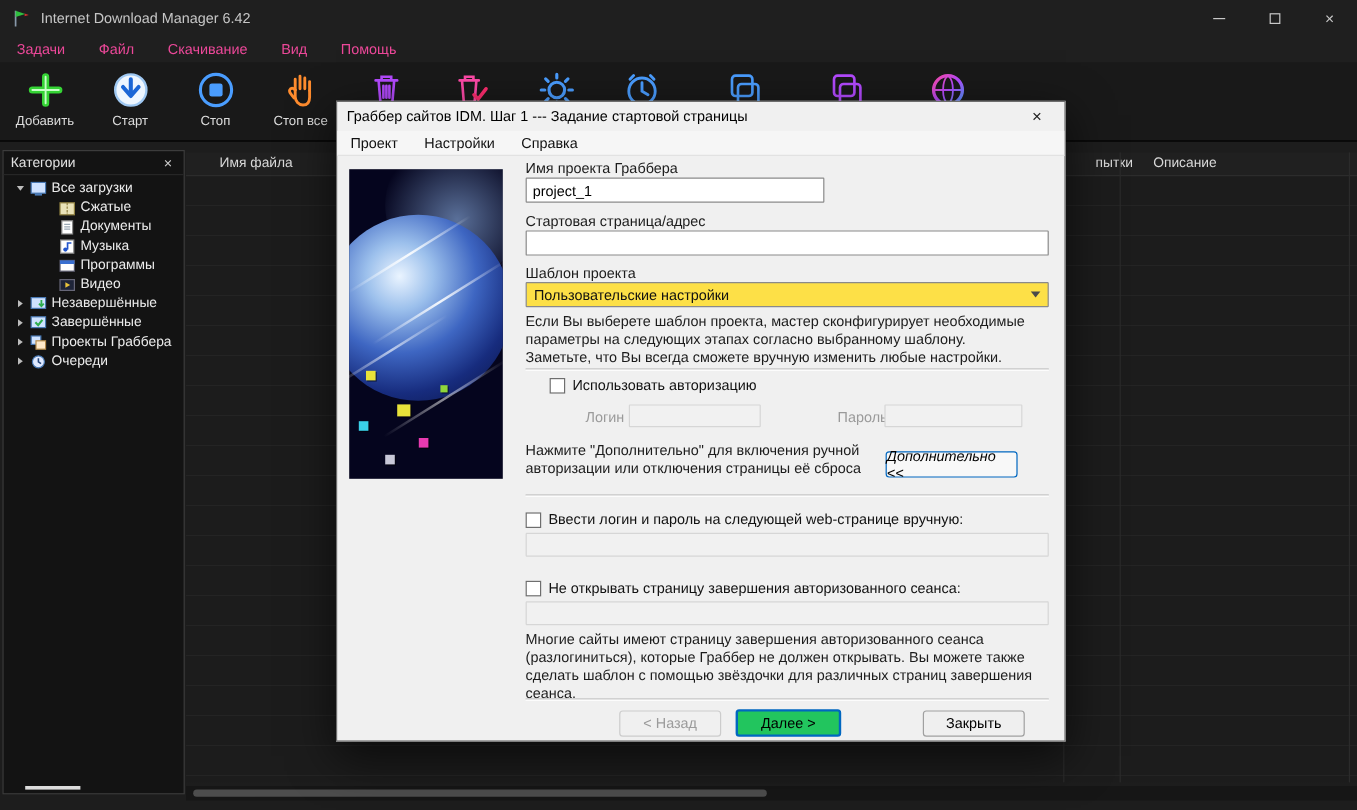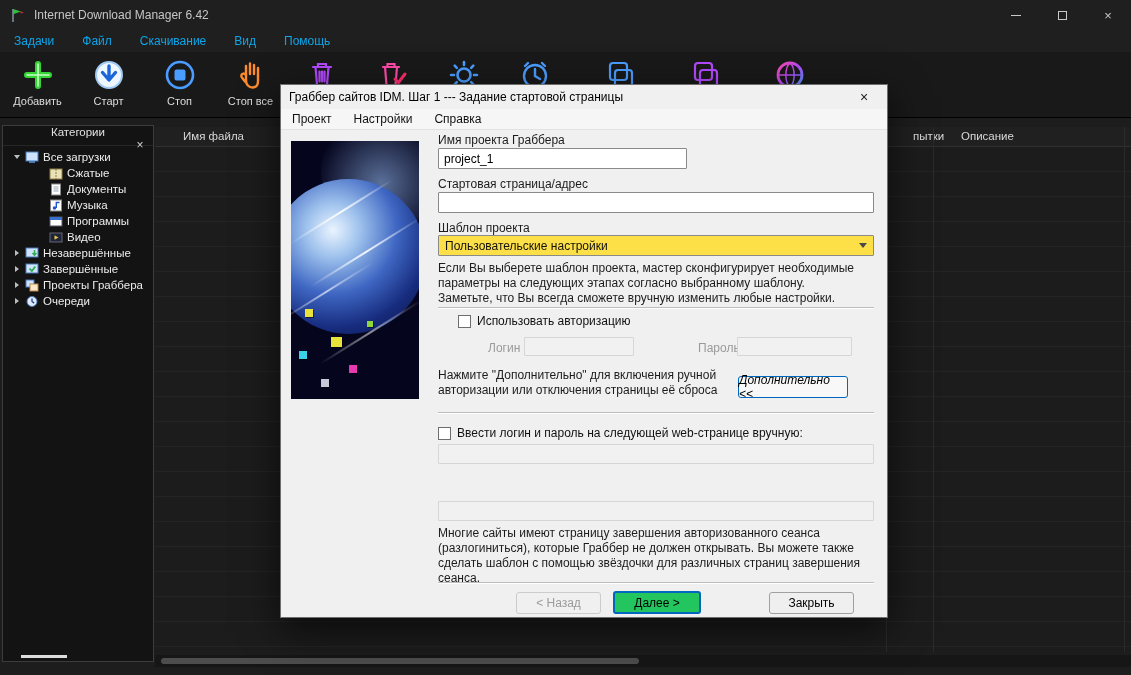--- a/index.html
+++ b/index.html
@@ -9,32 +9,32 @@
   
   .titlebar { position:absolute; left:0; top:0; width:100%; height:30px; background:#1f1f1f; display:flex; align-items:center; }
   .app-icon { width:16px; height:16px; margin:0 8px 0 10px; }
   .titlebar-title { color:#c6c6c6; font-size:12px; }
   .win-controls { margin-left:auto; display:flex; height:100%; }
   .win-btn { width:46px; height:100%; display:flex; align-items:center; justify-content:center; color:#c8c8c8; font-size:13px; }
   .minimize-glyph { width:10px; height:1px; background:#c8c8c8; }
   .maximize-glyph { width:9px; height:9px; border:1px solid #c8c8c8; }
 
   
-  .menubar { position:absolute; left:0; top:30px; width:100%; height:22px; background:#1f1f1f; display:flex; align-items:center; color:#0ea5e9; font-size:12px; }
+  .menubar { position:absolute; left:0; top:30px; width:100%; height:22px; background:#1f1f1f; display:flex; align-items:center; color:#ec4899; font-size:12px; }
   .menu-item { padding:0 14px; height:100%; display:flex; align-items:center; cursor:default; }
 
   
   .toolbar { position:absolute; left:0; top:52px; width:100%; height:66px; background:#191919; border-bottom:1px solid #000; display:flex; align-items:flex-start; padding:4px 0 0 2px; }
   .tool-btn { width:71px; display:flex; flex-direction:column; align-items:center; gap:3px; color:#dcdcdc; font-size:11px; padding-top:2px; }
   .tool-btn.gap { margin-left:14px; }
   .tool-icon { width:34px; height:34px; display:flex; align-items:center; justify-content:center; }
 
   
   .sidebar { position:absolute; left:2px; top:125px; width:152px; height:537px; background:#131313; border:1px solid #3c3c3c; }
-  .sidebar-header { height:20px; display:flex; align-items:center; padding:0 6px; color:#e0e0e0; font-size:11.5px; border-bottom:1px solid #262626;flex-direction:column; }
+  .sidebar-header { height:20px; display:flex; align-items:center; padding:0 6px; color:#e0e0e0; font-size:11.5px; border-bottom:1px solid #262626; }
   .sidebar-close { margin-left:auto; color:#cfcfcf; font-size:12px; width:14px; text-align:center; }
   .tree { padding-top:3px; }
   .tree-item { height:16px; display:flex; align-items:center; color:#ececec; font-size:11.5px; white-space:nowrap; }
   .tree-item.lvl0 { padding-left:8px; }
   .tree-item.lvl1 { padding-left:44px; }
   .tree-arrow { width:12px; display:flex; align-items:center; justify-content:center; flex:none; }
   .arrow-right { width:0; height:0; border-left:4px solid #bdbdbd; border-top:3.5px solid transparent; border-bottom:3.5px solid transparent; }
   .arrow-down { width:0; height:0; border-top:4px solid #bdbdbd; border-left:3.5px solid transparent; border-right:3.5px solid transparent; }
   .tree-icon { width:14px; height:13px; margin:0 4px 0 2px; flex:none; }
   .sb-hscroll { position:absolute; left:18px; bottom:3px; width:46px; height:3px; background:#dcdcdc; }
@@ -394,20 +394,24 @@
   <div class="btn adv" style="left:457px; top:291px; width:110px;">Дополнительно &lt;&lt;</div>
 
   <div class="etched" style="left:157px; top:327px; width:436px;"></div>
 
   <div class="chkrow" style="left:157px; top:341px;">
     <span class="chk"></span>
     <span>Ввести логин и пароль на следующей web-странице вручную:</span>
   </div>
   <input class="txt-input off" style="left: 157px; top: 359px; width: 436px; height: 20px;" disabled="">
 
+  <div class="chkrow" style="left:157px; top:398px;">
+    <span class="chk"></span>
+    <span>Не открывать страницу завершения авторизованного сеанса:</span>
+  </div>
   <input class="txt-input off" style="left: 157px; top: 416px; width: 436px; height: 20px;" disabled="">
 
   <div class="hint" style="left:157px; top:441px; width:442px;">Многие сайты имеют страницу завершения авторизованного сеанса (разлогиниться), которые Граббер не должен открывать.  Вы можете также сделать шаблон с помощью звёздочки для различных страниц завершения сеанса.</div>
 
   <div class="etched" style="left:157px; top:497px; width:436px;"></div>
 
   <div class="btn disabled" style="left:235px; top:507px; width:85px;">&lt; Назад</div>
   <div class="btn default" style="left:332px; top:506px; width:88px;">Далее &gt;</div>
   <div class="btn" style="left:488px; top:507px; width:85px;">Закрыть</div>
 </div>

